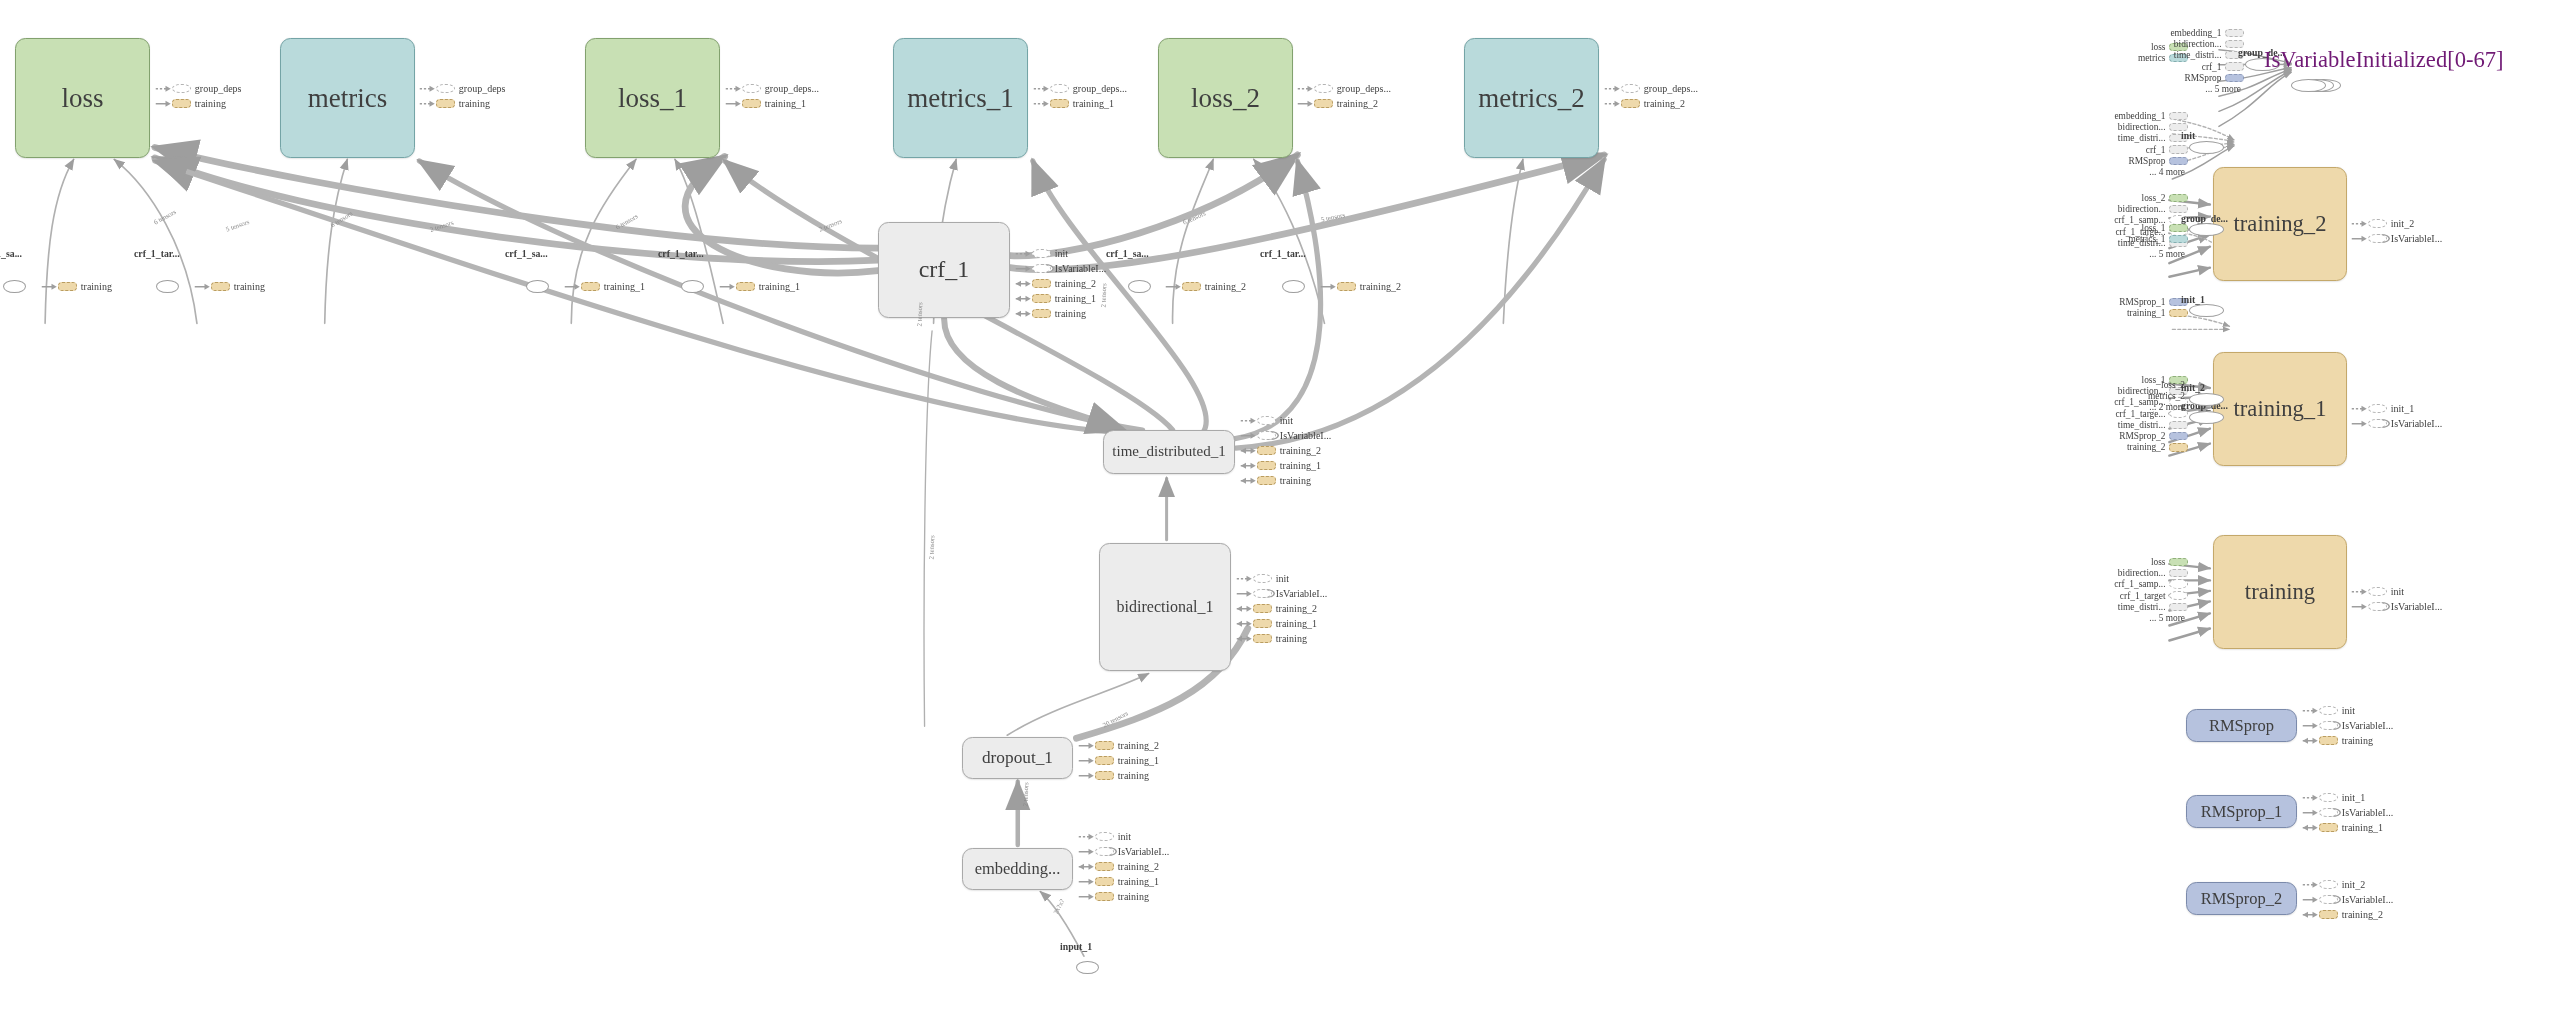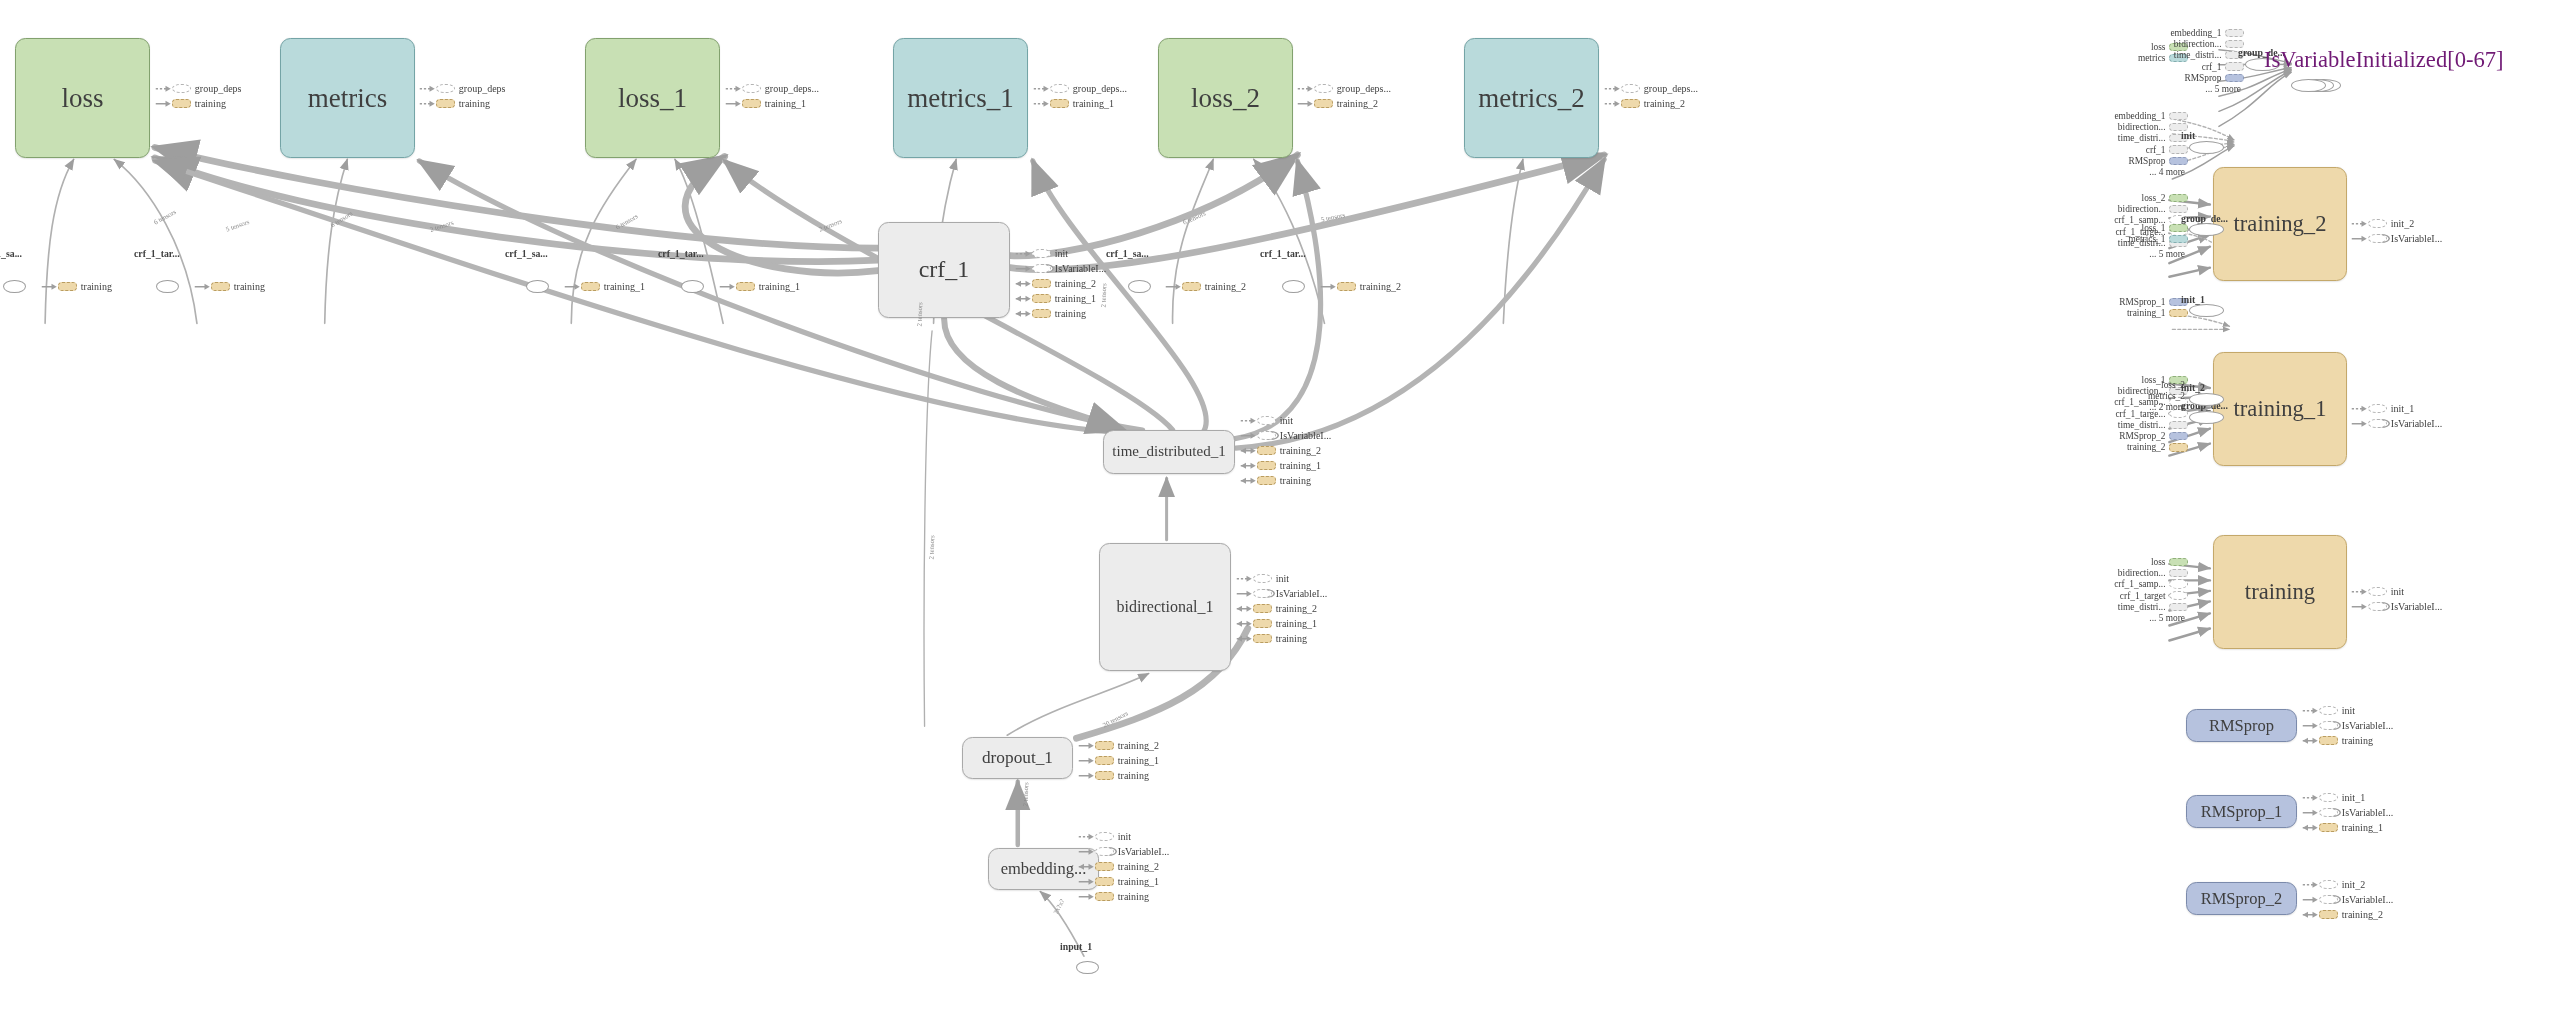--- a/index.html
+++ b/index.html
@@ -201,21 +201,21 @@
       </div>
       <div class="gnode g-grey" style="left: 1103px; top: 430px; width: 132px; height: 44px; font-size: 15px;">
         <span>time_distributed_1</span>
       </div>
       <div class="gnode g-grey" style="left: 1099px; top: 543px; width: 132px; height: 128px; font-size: 16px;">
         <span>bidirectional_1</span>
       </div>
       <div class="gnode g-grey" style="left: 962px; top: 737px; width: 111px; height: 42px; font-size: 17.3px;">
         <span>dropout_1</span>
       </div>
-      <div class="gnode g-grey" style="left: 988px; top: 848px; width: 111px; height: 42px; font-size: 16.5px;">
+      <div class="gnode g-grey" style="left: 962px; top: 848px; width: 111px; height: 42px; font-size: 16.5px;">
         <span>embedding...</span>
       </div>
       <div class="gnode g-tan" style="left: 2213px; top: 167px; width: 134px; height: 114px; font-size: 22.6px;">
         <span>training_2</span>
       </div>
       <div class="gnode g-tan" style="left: 2213px; top: 352px; width: 134px; height: 114px; font-size: 22.6px;">
         <span>training_1</span>
       </div>
       <div class="gnode g-tan" style="left: 2213px; top: 535px; width: 134px; height: 114px; font-size: 22.6px;">
         <span>training</span>

